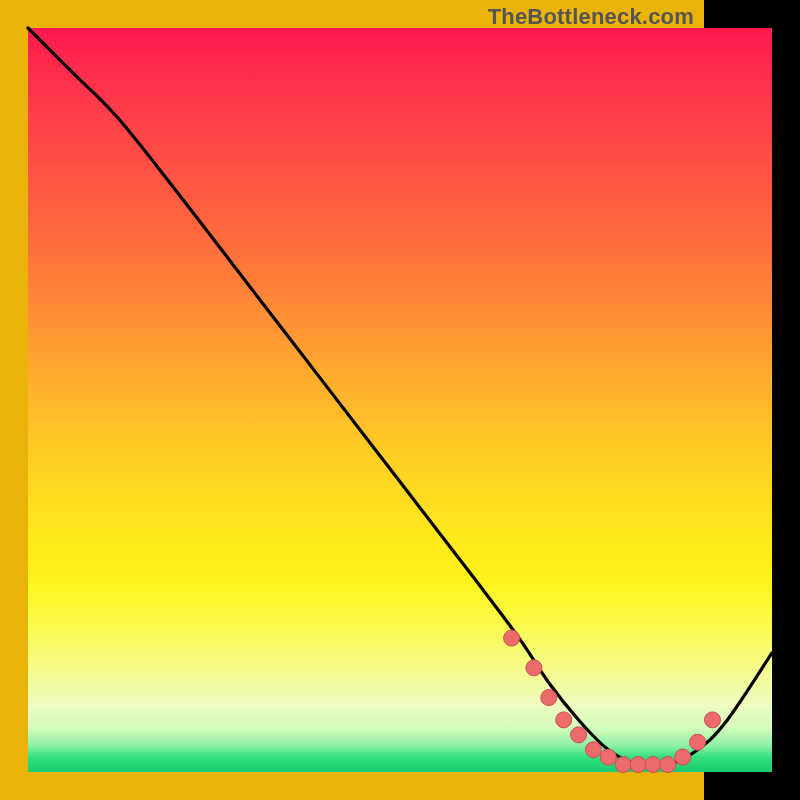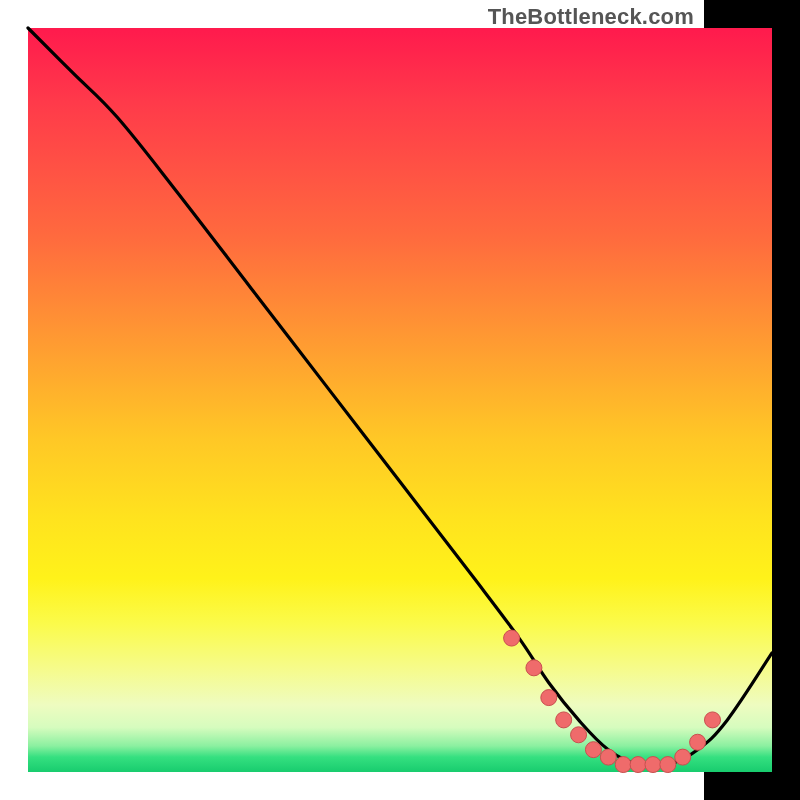--- a/index.html
+++ b/index.html
@@ -8,21 +8,21 @@
     width: 800px;
     height: 800px;
     background: #000;
     overflow: hidden;
     font-family: Arial, Helvetica, sans-serif;
   }
   .stage {
     position: relative;
     width: 704px;
     height: 800px;
-    background: #ffffff;
+    background: #eab308;
   }
   .watermark {
     position: absolute;
     top: 4px;
     right: 10px;
     color: #555;
     font-size: 22px;
     font-weight: 600;
     letter-spacing: 0.2px;
     user-select: none;

